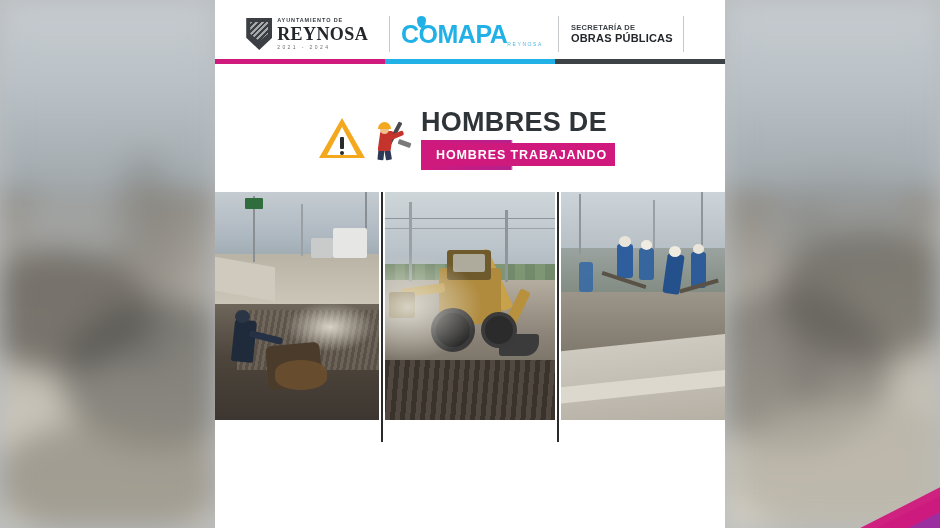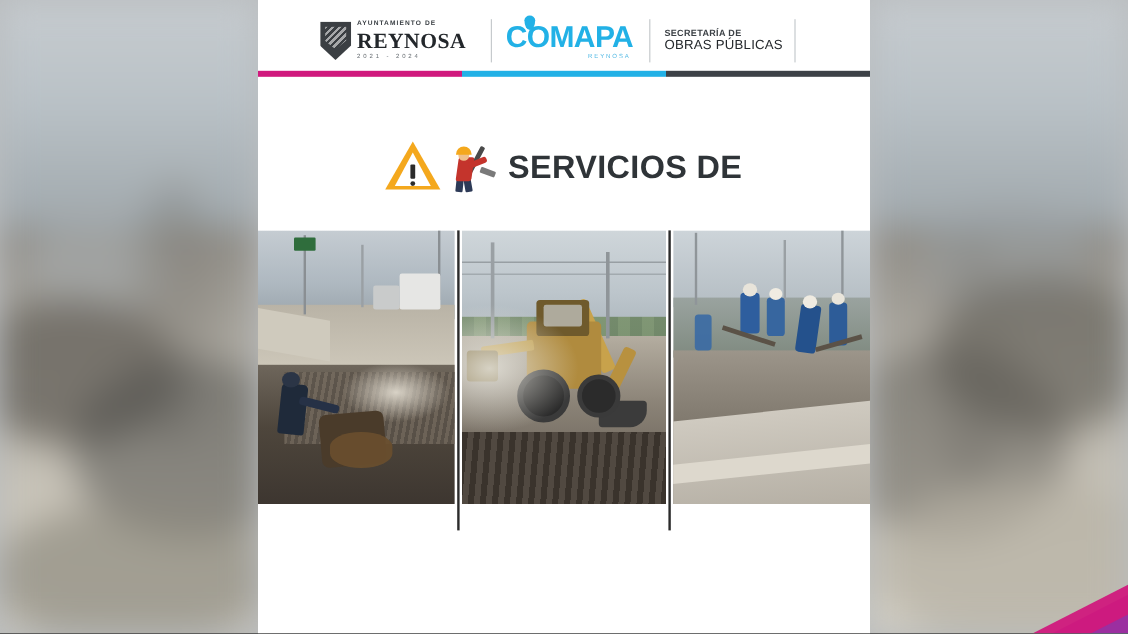--- a/index.html
+++ b/index.html
@@ -130,21 +130,20 @@
 
   .divider-v {
     width: 1px;
     height: 36px;
     background: #c6cacd;
     margin: 0 11px;
   }
 
   .logo-comapa {
     display: flex;
-    flex-direction: column;
     align-items: center;
     line-height: 1;
     padding-right: 2px;
   }
   .comapa-word {
     font-size: 25px;
     font-weight: bold;
     color: #22b1e6;
     letter-spacing: -0.5px;
     position: relative;
@@ -173,21 +172,21 @@
     padding-left: 1px;
   }
   .logo-text-block .l1 {
     font-size: 7.5px;
     font-weight: bold;
     color: #3d4247;
     letter-spacing: .3px;
   }
   .logo-text-block .l2 {
     font-size: 11px;
-    font-weight: normal;
+    font-weight: bold;
     color: #23272b;
     letter-spacing: .2px;
   }
 
   .divider-v2 {
     width: 1px;
     height: 36px;
     background: #c6cacd;
     margin: 0 10px;
   }
@@ -609,21 +608,26 @@
         <div class="wk-tool-h"></div>
         <div class="wk-leg1"></div>
         <div class="wk-leg2"></div>
         <div class="wk-body"></div>
         <div class="wk-arm"></div>
         <div class="wk-head"></div>
         <div class="wk-helmet"></div>
       </div>
 
       <div class="title-text">
-        <div class="title-main">SERVICIOS DE</div>
+        <div class="title-main">HOMBRES DE</div>
+        <div class="title-band">
+          <span class="title-band-inner">
+            <span class="title-sub">HOMBRES TRABAJANDO</span>
+          </span>
+        </div>
       </div>
     </div>
 
     <div class="photos">
 
       <div class="photo p1">
         <div class="sky"></div>
           <div class="road"></div>
           <div class="dirt"></div>
         <div class="barrier"></div>

